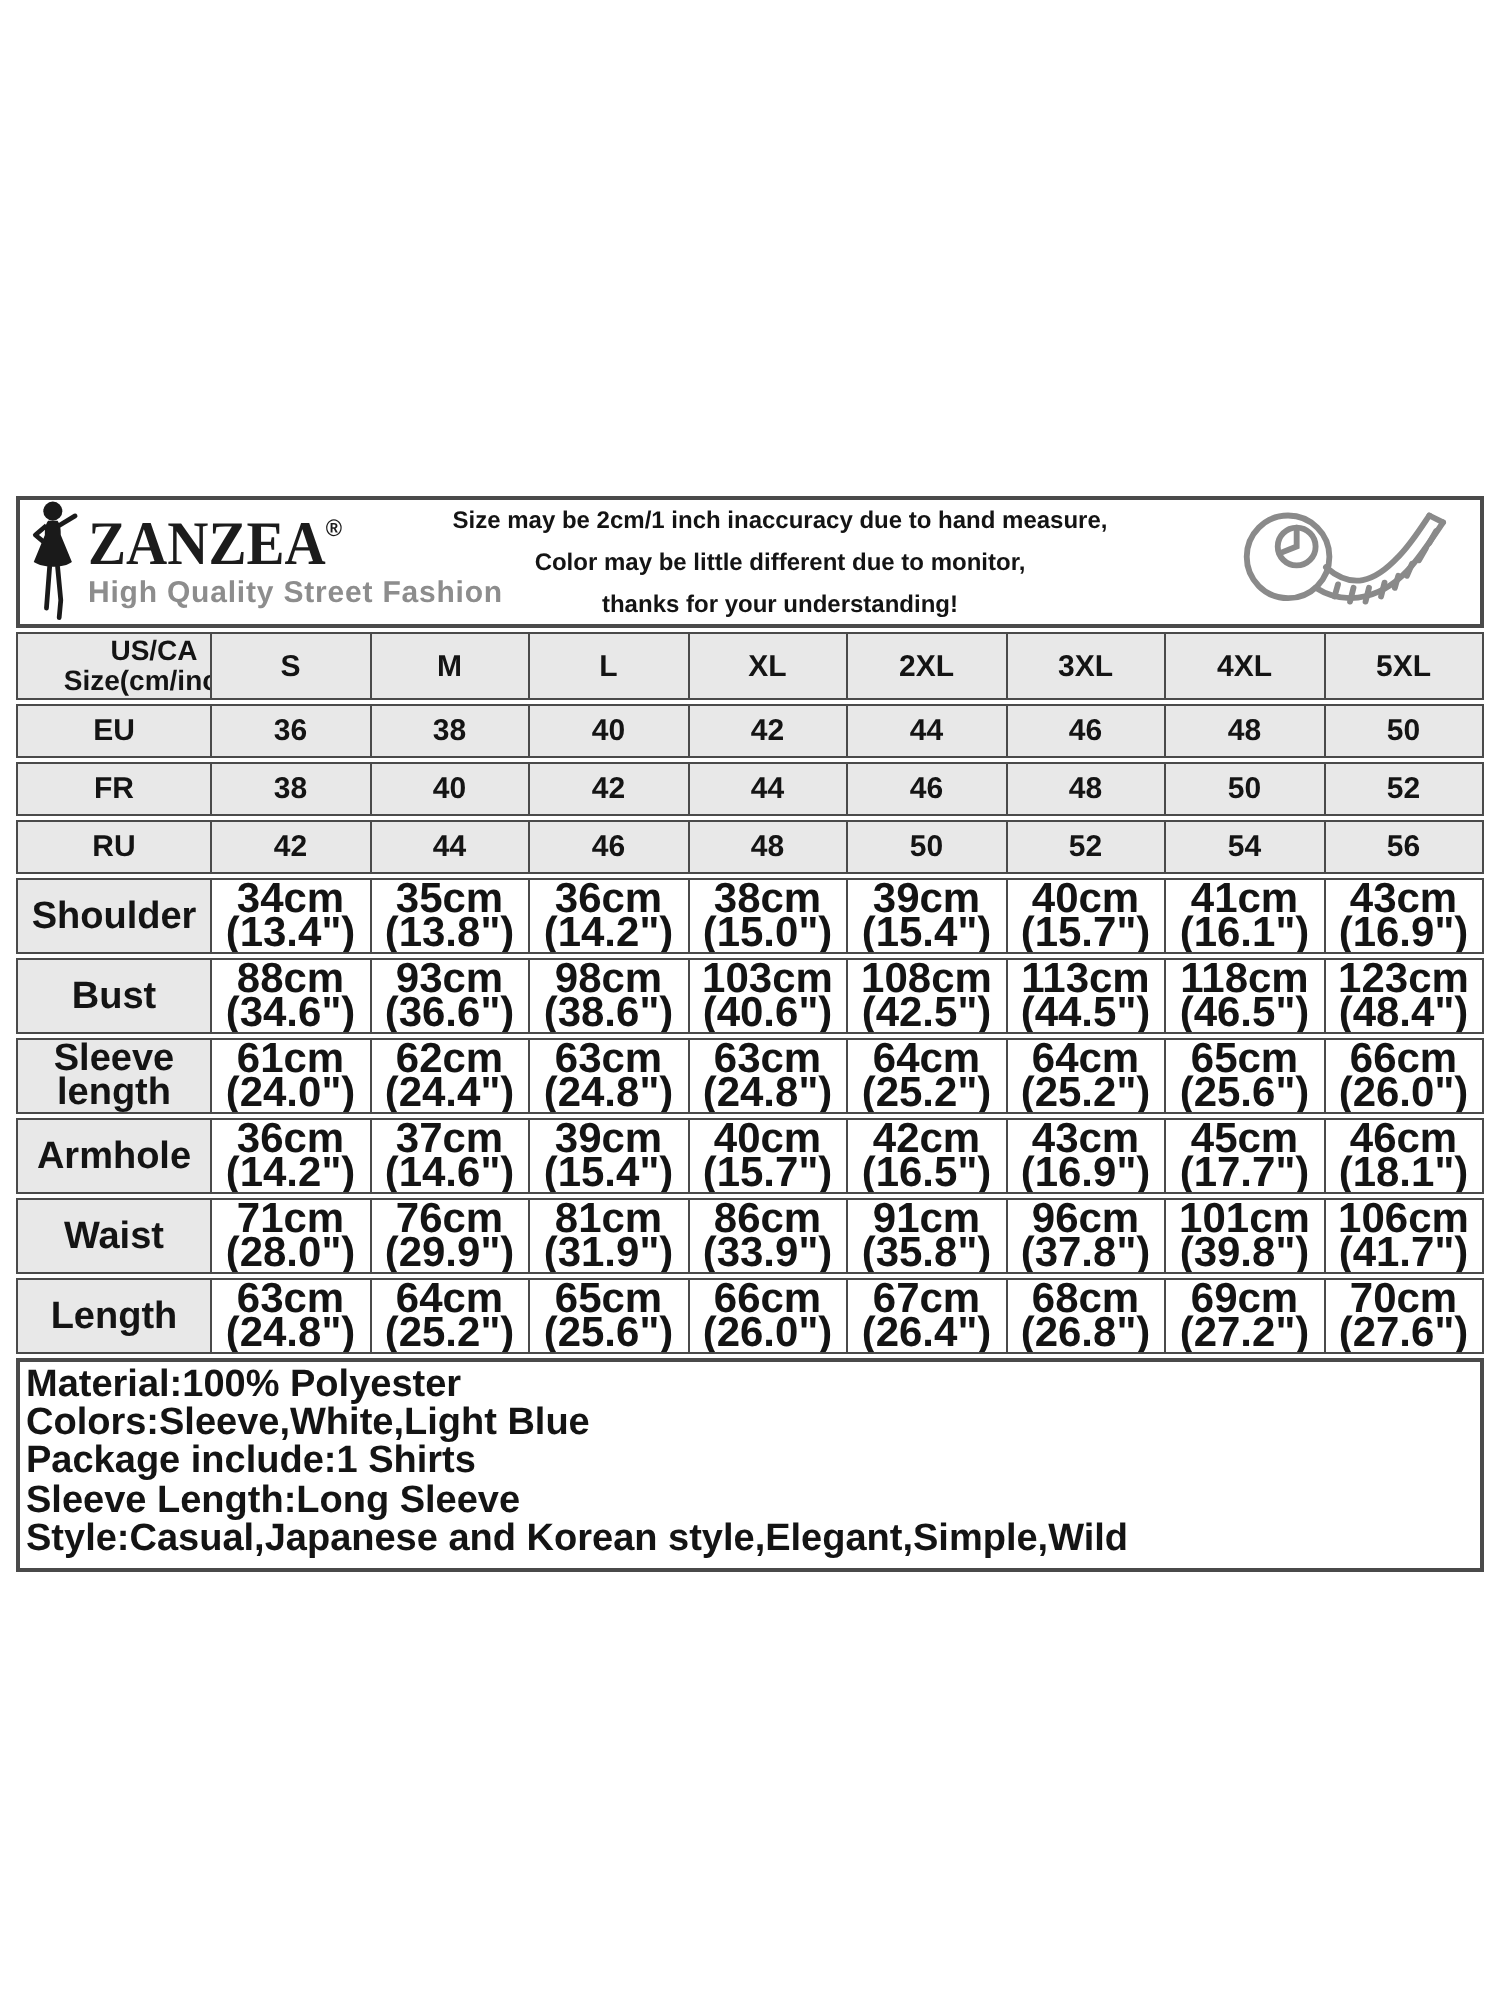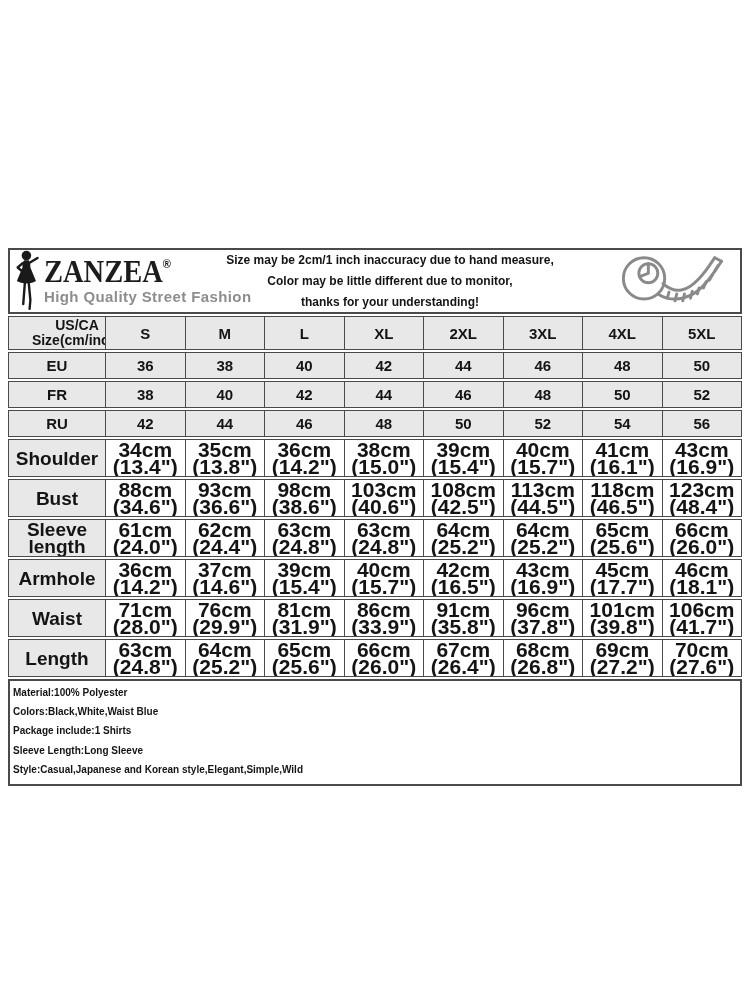--- a/index.html
+++ b/index.html
@@ -50,21 +50,21 @@
   .header-row .corner { font-size: 14px; line-height: 15px; padding-left: 40px; }
   .conv-row .t-cell { height: 25px; font-size: 15px; }
   .meas-row .t-cell { height: 36px; font-size: 21px; line-height: 17px; }
   .meas-row .row-label { font-size: 19px; }
 
   
   .info-box {
     border: 2px solid #4a4a4a; margin-top: 2px; background: #fff;
     padding: 2px 4px 5px 3px; box-sizing: border-box;
   }
-  .info-line { font-size: 10px; line-height: 19.2px; white-space: nowrap; }
+  .info-line { font-size: 19px; line-height: 19.2px; white-space: nowrap; }
 </style>
 </head>
 <body>
 
 <div class="sheet">
 
   <div class="top-band">
     <div class="logo-wrap">
       <svg class="logo-figure" viewBox="0 0 34 78" xmlns="http://www.w3.org/2000/svg">
         <circle cx="15" cy="7" r="6" fill="#1a1a1a"></circle>
@@ -351,19 +351,19 @@
         </div>
         <div class="t-cell ">
           <div>70cm</div>
           <div>(27.6")</div>
         </div>
       </div>
     </div>
 
   <div class="info-box">
     <div class="info-line">Material:100% Polyester</div>
-    <div class="info-line">Colors:Black,White,Waist Blue</div>
+    <div class="info-line">Colors:Sleeve,White,Light Blue</div>
     <div class="info-line">Package include:1 Shirts</div>
     <div class="info-line">Sleeve Length:Long Sleeve</div>
     <div class="info-line">Style:Casual,Japanese and Korean style,Elegant,Simple,Wild</div>
   </div>
 
 </div>
 
 </body></html>

